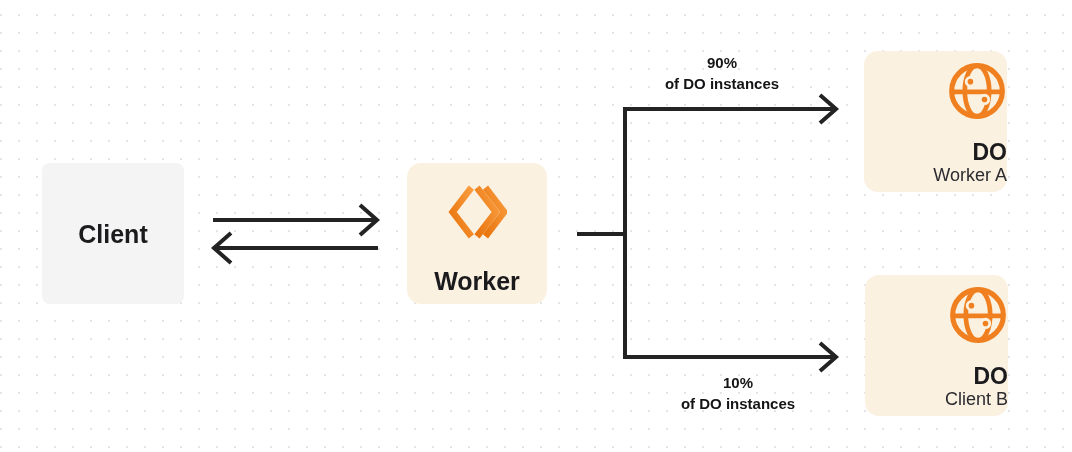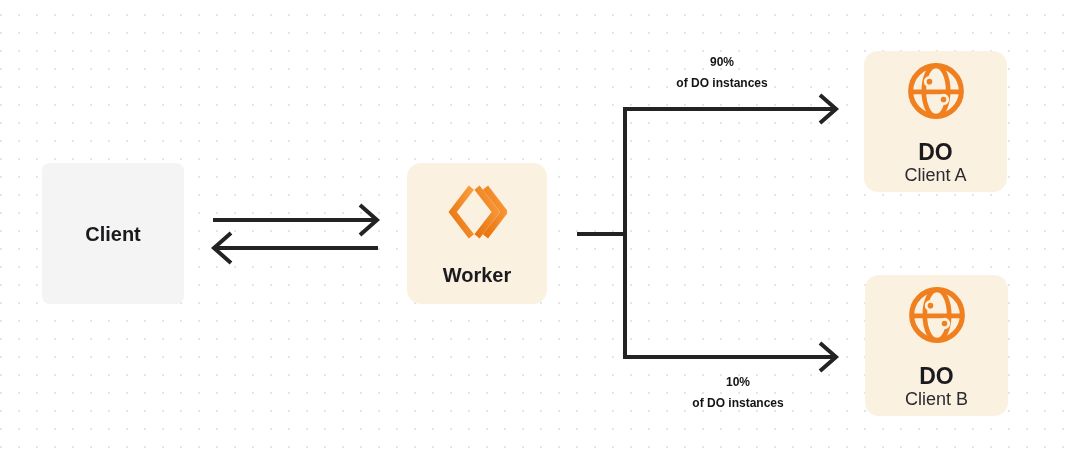--- a/index.html
+++ b/index.html
@@ -50,52 +50,53 @@
     background: #fbf1e1;
     border-radius: 14px;
     padding-top: 18px;
   }
   .node-do {
     width: 143px;
     height: 141px;
     background: #fbf1e1;
     border-radius: 14px;
     padding-top: 10px;
+    align-items: flex-end;
   }
   .node-do-a { left: 864px; top: 51px; }
   .node-do-b { left: 865px; top: 275px; }
 
   .big-label {
-    font-size: 20px;
+    font-size: 25px;
     font-weight: 700;
     color: #1b1b1e;
     line-height: 28px;
     text-align: center;
   }
-  .node-worker .big-label { margin-top: 18px; }
+  .node-worker .big-label { margin-top: 24px; }
   .do-title {
     font-size: 23px;
     font-weight: 700;
     color: #1b1b1e;
     line-height: 24px;
     margin-top: 19px;
     text-align: center;
   }
   .do-subtitle {
     font-size: 18px;
     font-weight: 400;
     color: #2b2b30;
     line-height: 22px;
     text-align: center;
   }
   .edge-label {
     position: absolute;
     width: 220px;
     text-align: center;
-    font-size: 12px;
+    font-size: 15px;
     font-weight: 700;
     color: #141416;
     line-height: 21px;
   }
   .edge-label-top { left: 612px; top: 52px; }
   .edge-label-bottom { left: 628px; top: 372px; }
 
   .worker-icon-box {
     width: 62px;
     height: 62px;
@@ -161,21 +162,21 @@
         <g stroke="#F0801F" fill="none">
           <circle cx="32" cy="32" r="27" stroke-width="5.5"></circle>
           <line x1="6" y1="33" x2="58" y2="33" stroke-width="5"></line>
           <ellipse cx="32" cy="32" rx="13" ry="27" stroke-width="5"></ellipse>
         </g>
         <circle cx="25" cy="22" r="4.5" fill="#F0801F" stroke="#FBF1E1" stroke-width="3"></circle>
         <circle cx="40" cy="41" r="4.5" fill="#F0801F" stroke="#FBF1E1" stroke-width="3"></circle>
       </svg>
     </div>
     <div class="do-title">DO</div>
-    <div class="do-subtitle">Client A</div>
+    <div class="do-subtitle">Worker A</div>
   </div>
 
   <div class="node node-do node-do-b">
     <div class="do-icon-box">
       <svg width="60" height="60" viewBox="0 0 64 64" xmlns="http://www.w3.org/2000/svg">
         <g stroke="#F0801F" fill="none">
           <circle cx="32" cy="32" r="27" stroke-width="5.5"></circle>
           <line x1="6" y1="33" x2="58" y2="33" stroke-width="5"></line>
           <ellipse cx="32" cy="32" rx="13" ry="27" stroke-width="5"></ellipse>
         </g>

